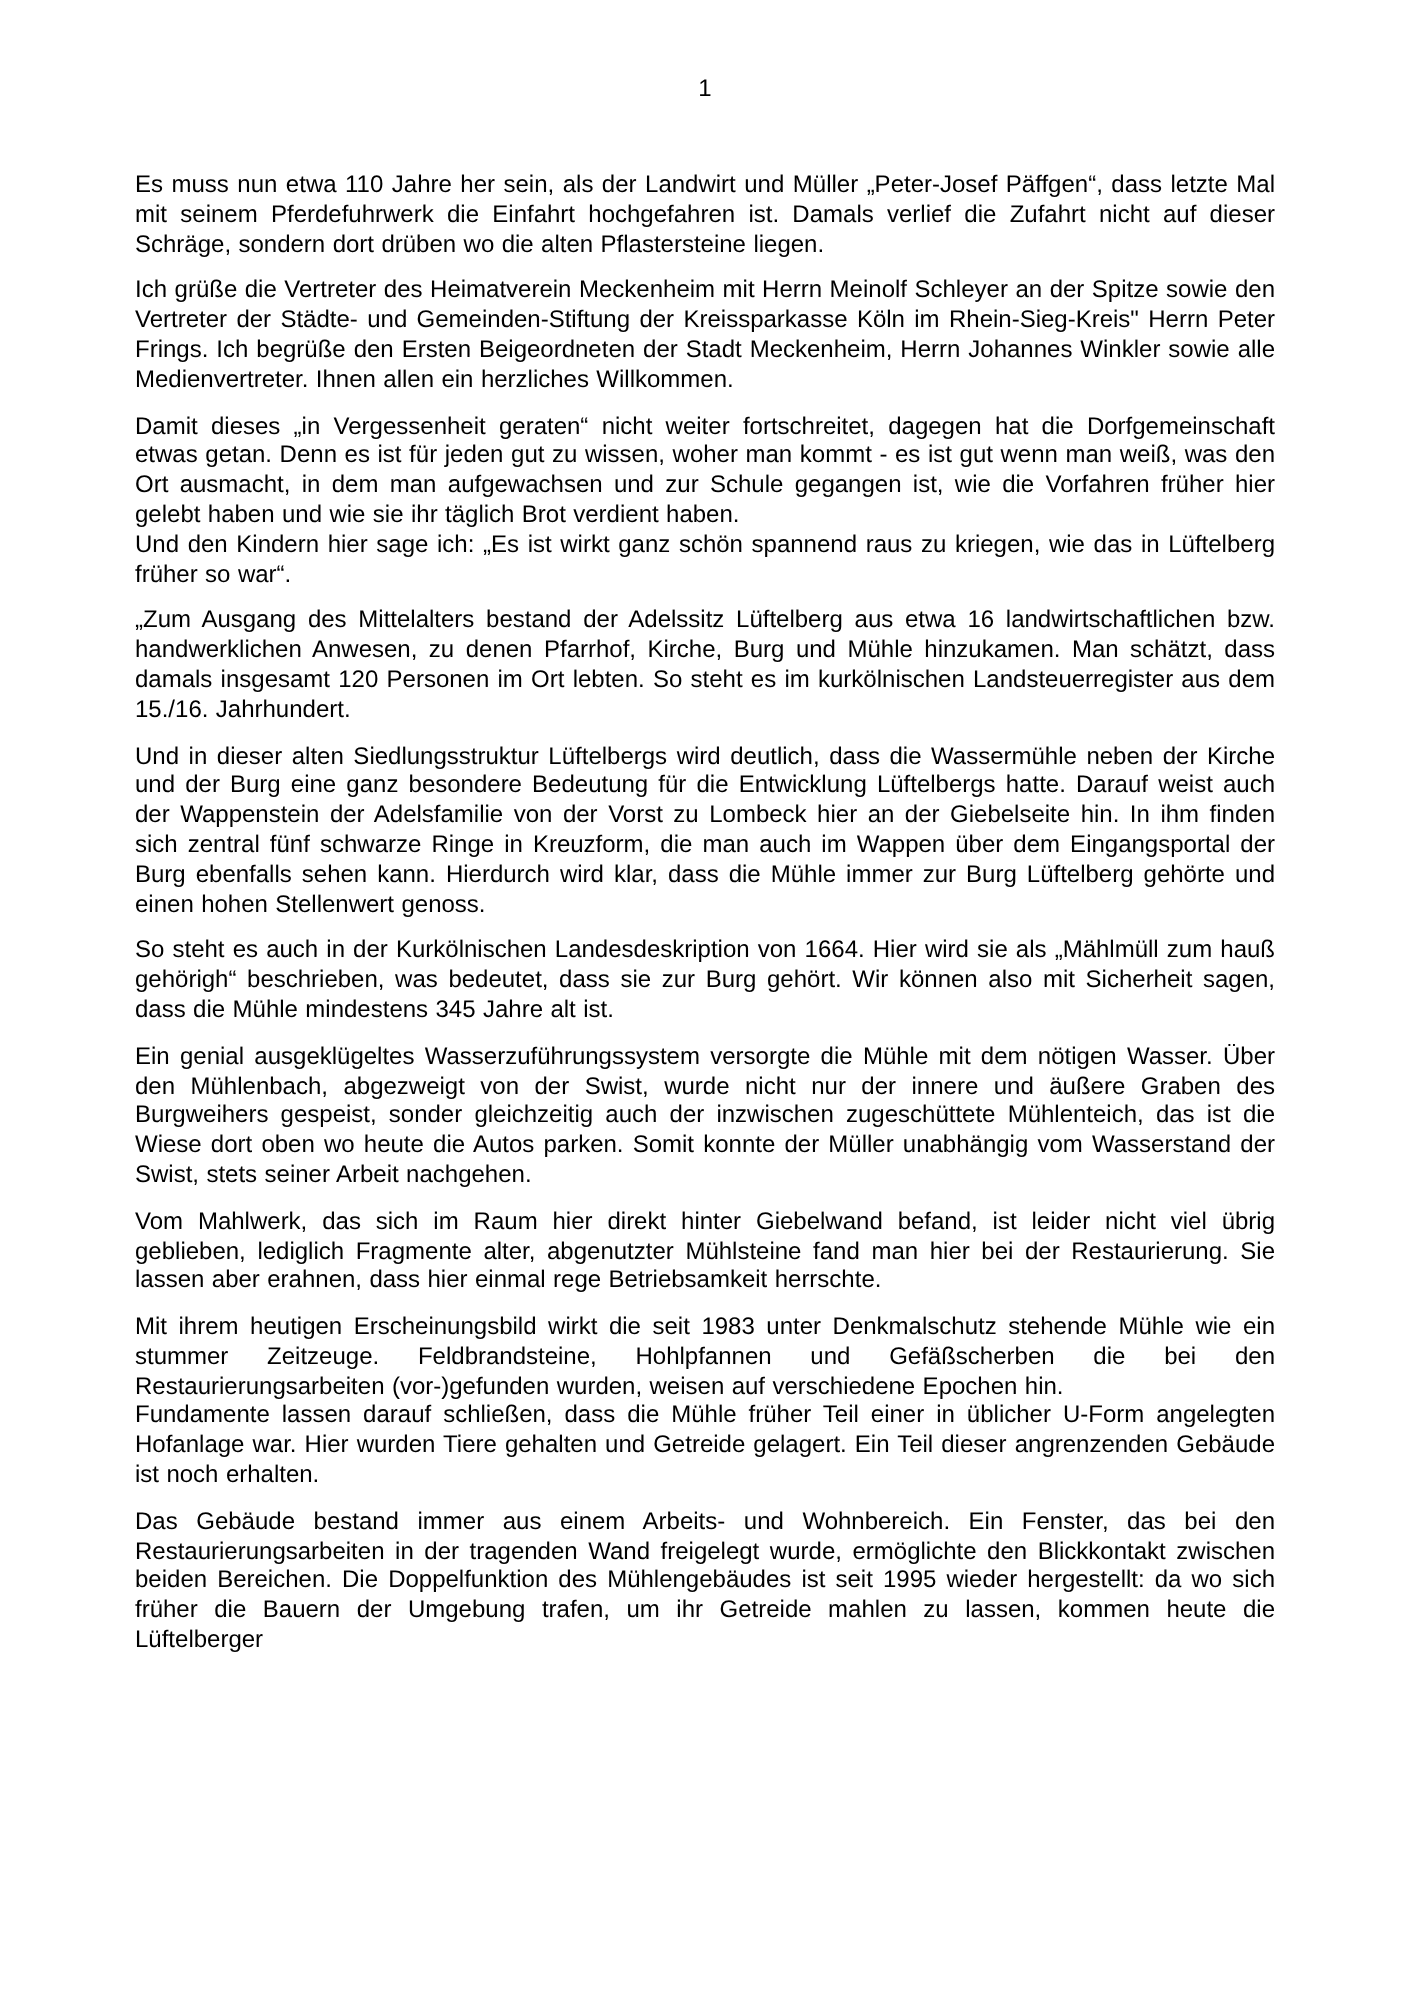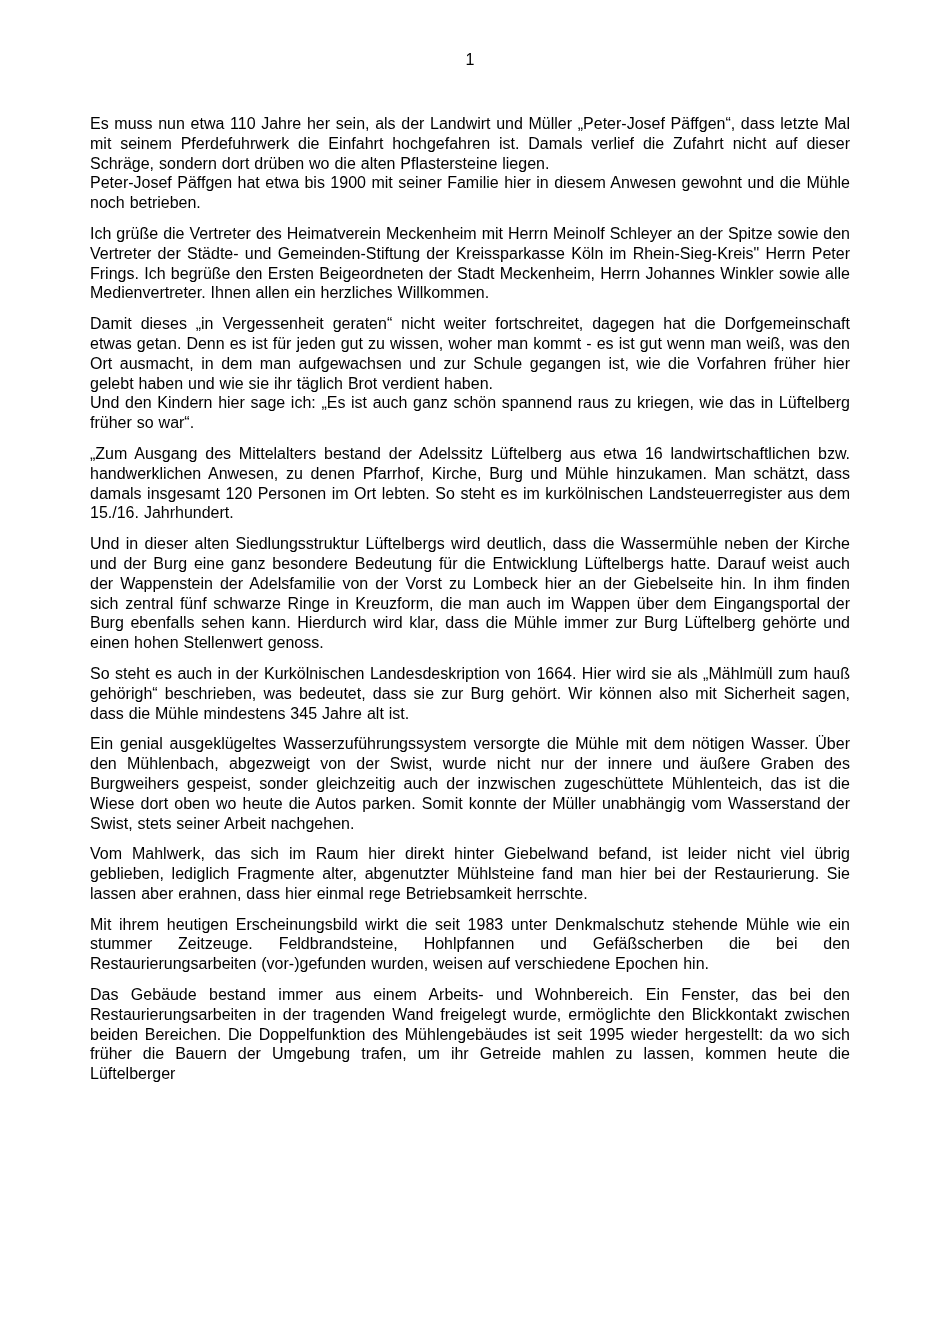--- a/index.html
+++ b/index.html
@@ -48,30 +48,29 @@
 <body>
 
 <div class="page">
 
   <div class="page-number">1</div>
 
   <div class="content">
 
     <div class="block">
       <p>Es muss nun etwa 110 Jahre her sein, als der Landwirt und Müller „Peter-Josef Päffgen“, dass letzte Mal mit seinem Pferdefuhrwerk die Einfahrt hochgefahren ist. Damals verlief die Zufahrt nicht auf dieser Schräge, sondern dort drüben wo die alten Pflastersteine liegen.</p>
-      <p>Peter-Josef Päffgen hat etwa bis 1900 mit seiner Familie hier in diesem Anwesen gewohnt und die Mühle noch betrieben.</p>
     </div>
 
     <div class="block">
       <p>Ich grüße die Vertreter des Heimatverein Meckenheim mit Herrn Meinolf Schleyer an der Spitze sowie den Vertreter der Städte- und Gemeinden-Stiftung der Kreissparkasse Köln im Rhein-Sieg-Kreis" Herrn Peter Frings. Ich begrüße den Ersten Beigeordneten der Stadt Meckenheim, Herrn Johannes Winkler sowie alle Medienvertreter. Ihnen allen ein herzliches Willkommen.</p>
     </div>
 
     <div class="block">
       <p>Damit dieses „in Vergessenheit geraten“ nicht weiter fortschreitet, dagegen hat die Dorfgemeinschaft etwas getan. Denn es ist für jeden gut zu wissen, woher man kommt - es ist gut wenn man weiß, was den Ort ausmacht, in dem man aufgewachsen und zur Schule gegangen ist, wie die Vorfahren früher hier gelebt haben und wie sie ihr täglich Brot verdient haben.</p>
-      <p>Und den Kindern hier sage ich: „Es ist auch ganz schön spannend raus zu kriegen, wie das in Lüftelberg früher so war“.</p>
+      <p>Und den Kindern hier sage ich: „Es ist wirkt ganz schön spannend raus zu kriegen, wie das in Lüftelberg früher so war“.</p>
     </div>
 
     <div class="block">
       <p>„Zum Ausgang des Mittelalters bestand der Adelssitz Lüftelberg aus etwa 16 landwirtschaftlichen bzw. handwerklichen Anwesen, zu denen Pfarrhof, Kirche, Burg und Mühle hinzukamen. Man schätzt, dass damals insgesamt 120 Personen im Ort lebten. So steht es im kurkölnischen Landsteuerregister aus dem 15./16. Jahrhundert.</p>
     </div>
 
     <div class="block">
       <p>Und in dieser alten Siedlungsstruktur Lüftelbergs wird deutlich, dass die Wassermühle neben der Kirche und der Burg eine ganz besondere Bedeutung für die Entwicklung Lüftelbergs hatte. Darauf weist auch der Wappenstein der Adelsfamilie von der Vorst zu Lombeck hier an der Giebelseite hin. In ihm finden sich zentral fünf schwarze Ringe in Kreuzform, die man auch im Wappen über dem Eingangsportal der Burg ebenfalls sehen kann. Hierdurch wird klar, dass die Mühle immer zur Burg Lüftelberg gehörte und einen hohen Stellenwert genoss.</p>
     </div>
 
@@ -82,20 +81,21 @@
     <div class="block">
       <p>Ein genial ausgeklügeltes Wasserzuführungssystem versorgte die Mühle mit dem nötigen Wasser. Über den Mühlenbach, abgezweigt von der Swist, wurde nicht nur der innere und äußere Graben des Burgweihers gespeist, sonder gleichzeitig auch der inzwischen zugeschüttete Mühlenteich, das ist die Wiese dort oben wo heute die Autos parken. Somit konnte der Müller unabhängig vom Wasserstand der Swist, stets seiner Arbeit nachgehen.</p>
     </div>
 
     <div class="block">
       <p>Vom Mahlwerk, das sich im Raum hier direkt hinter Giebelwand befand, ist leider nicht viel übrig geblieben, lediglich Fragmente alter, abgenutzter Mühlsteine fand man hier bei der Restaurierung. Sie lassen aber erahnen, dass hier einmal rege Betriebsamkeit herrschte.</p>
     </div>
 
     <div class="block">
       <p>Mit ihrem heutigen Erscheinungsbild wirkt die seit 1983 unter Denkmalschutz stehende Mühle wie ein stummer Zeitzeuge. Feldbrandsteine, Hohlpfannen und Gefäßscherben die bei den Restaurierungsarbeiten (vor-)gefunden wurden, weisen auf verschiedene Epochen hin.</p>
+      <p>Fundamente lassen darauf schließen, dass die Mühle früher Teil einer in üblicher U-Form angelegten Hofanlage war. Hier wurden Tiere gehalten und Getreide gelagert. Ein Teil dieser angrenzenden Gebäude ist noch erhalten.</p>
     </div>
 
     <div class="block">
       <p>Das Gebäude bestand immer aus einem Arbeits- und Wohnbereich. Ein Fenster, das bei den Restaurierungsarbeiten in der tragenden Wand freigelegt wurde, ermöglichte den Blickkontakt zwischen beiden Bereichen. Die Doppelfunktion des Mühlengebäudes ist seit 1995 wieder hergestellt: da wo sich früher die Bauern der Umgebung trafen, um ihr Getreide mahlen zu lassen, kommen heute die Lüftelberger</p>
     </div>
 
   </div>
 </div>
 
 </body></html>

